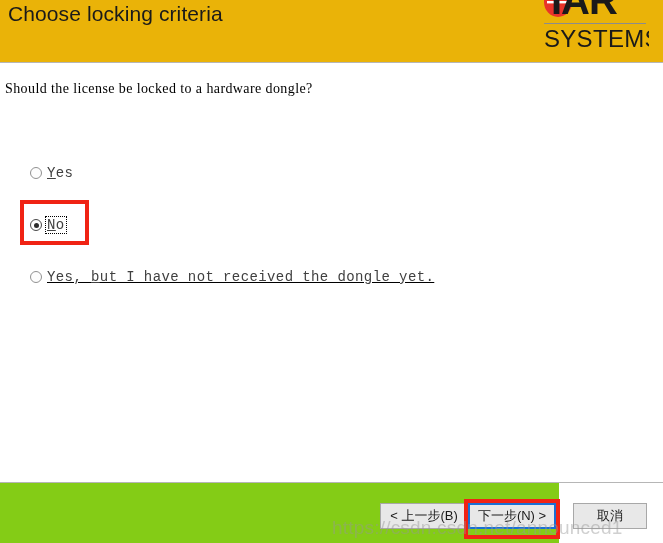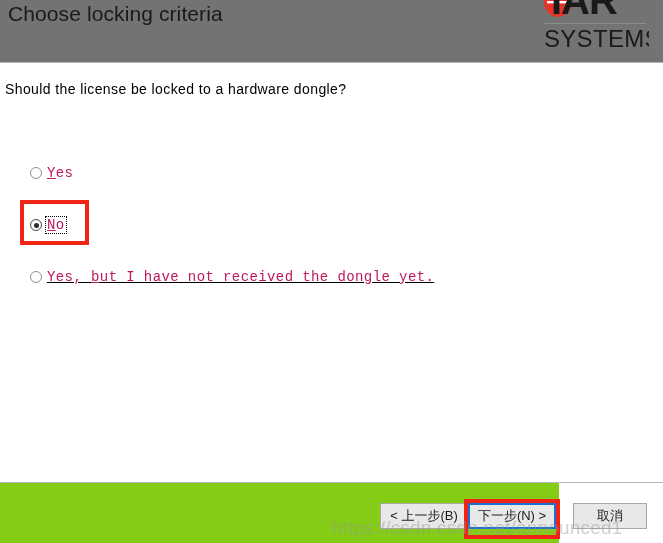--- a/index.html
+++ b/index.html
@@ -20,21 +20,21 @@
     inset: 0;
     background: #ffffff;
   }
 
   
   .header {
     position: absolute;
     left: 0; top: 0;
     width: 663px;
     height: 62px;
-    background: #737373;
+    background: #eab308;
   }
   .page-title {
     position: absolute;
     left: 8px;
     top: 2px;
     font-size: 21px;
     color: #1a1a1a;
     font-family: "Liberation Sans", sans-serif;
     white-space: nowrap;
     letter-spacing: 0.1px;
@@ -107,21 +107,21 @@
     left: 0; top: 63px;
     width: 663px;
     height: 419px;
     background: #ffffff;
   }
 
   .question {
     position: absolute;
     left: 5px;
     top: 18px;
-    font-family: Liberation Sans, sans-serif;
+    font-family: Liberation Serif, serif;
     font-size: 14px;
     color: #000000;
     white-space: pre;
     letter-spacing: 0.4px;
   }
 
   .option-row {
     position: absolute;
     left: 30px;
     display: flex;
@@ -152,21 +152,21 @@
     border-radius: 50%;
     background: #2b2b2b;
   }
   .radio.checked {
     border-color: #4a4a4a;
   }
 
   .option-label {
     font-family: "Liberation Mono", monospace;
     font-size: 14px;
-    color: #be185d;
+    color: #404040;
     white-space: pre;
     margin-left: 4px;
     padding: 0 1px;
     letter-spacing: 0.4px;
   }
   .option-label.focused {
     outline: 1px dotted #000000;
     outline-offset: 0px;
     text-align: center;
   }

